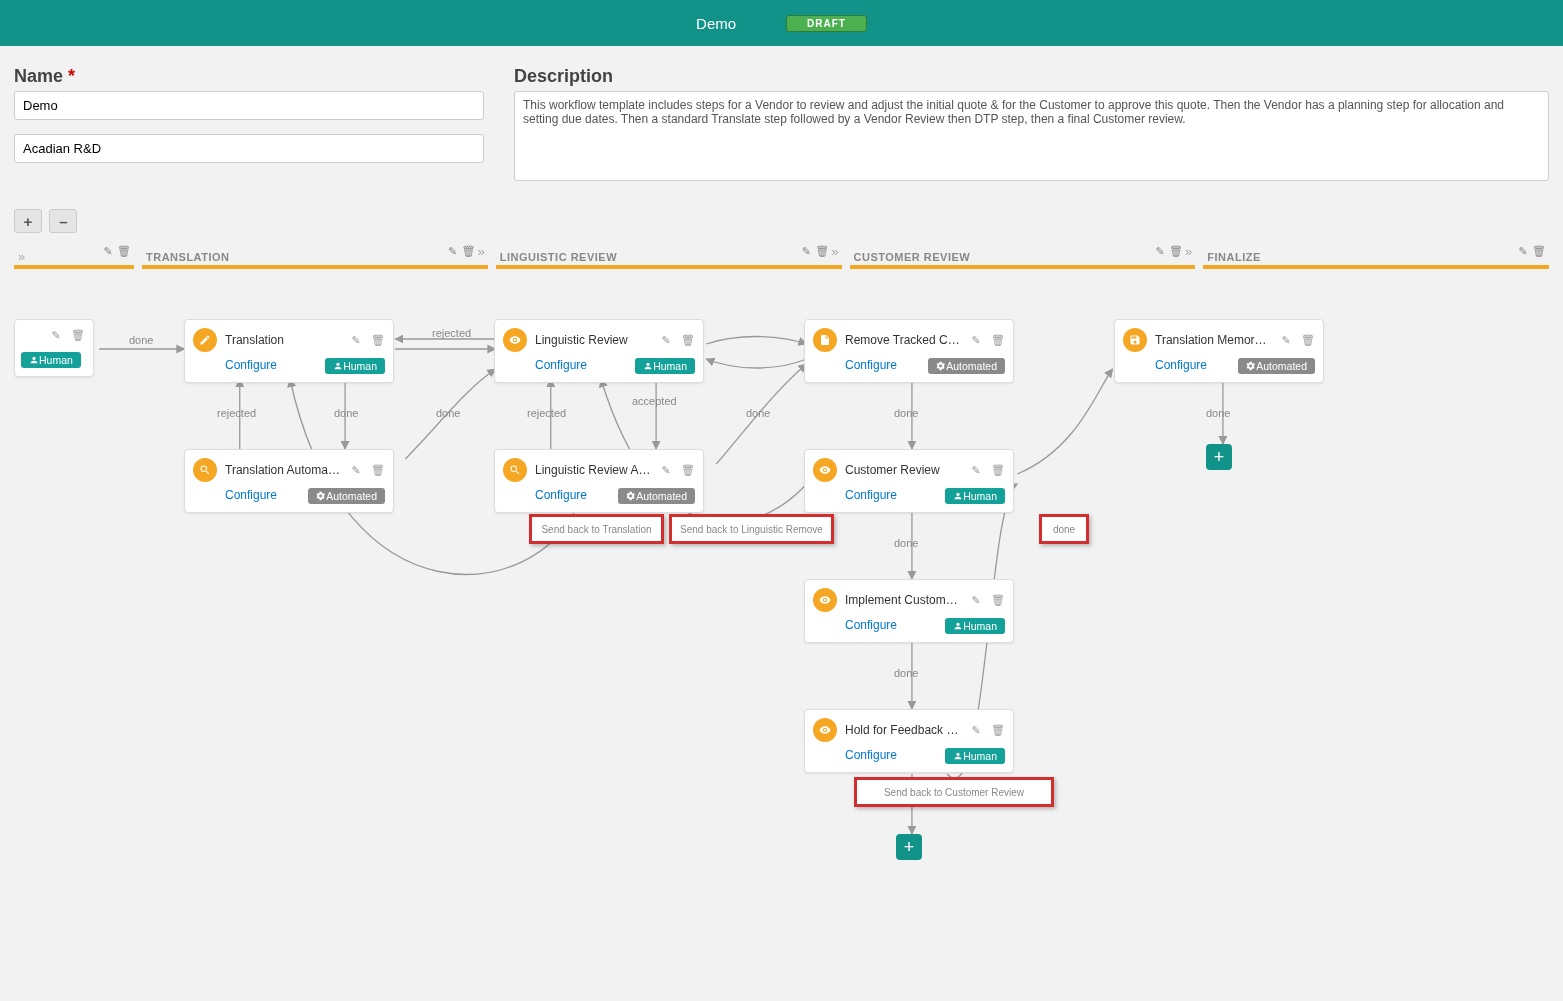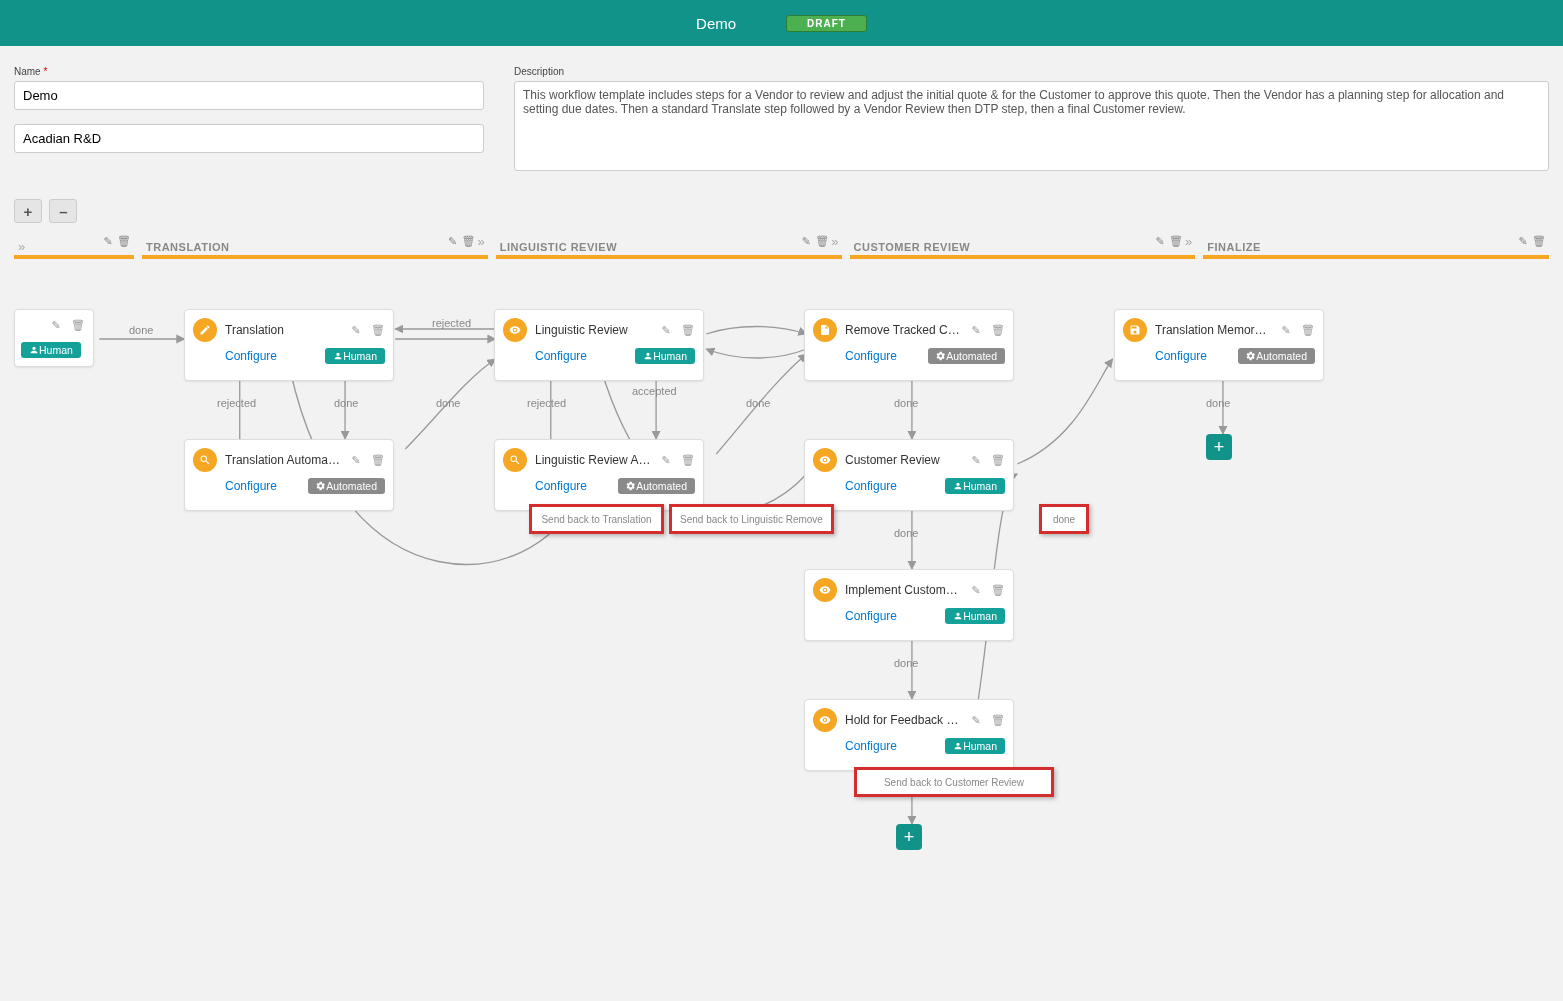--- a/index.html
+++ b/index.html
@@ -41,22 +41,22 @@
   }
   
   .form-area {
     display:flex;
     gap:30px;
     padding:20px 14px 10px 14px;
   }
   .form-col { flex:1; }
   .form-col.left { flex:0 0 470px; }
   label.fld {
-    font-size:10px;
-    font-weight:400;
+    font-size:18px;
+    font-weight:700;
     color:#444;
     display:block;
     margin-bottom:4px;
   }
   label.fld .req { color:#d40000; }
   input.text, select.text, textarea.text {
     width:100%;
     border:1px solid var(--border);
     border-radius:3px;
     padding:6px 8px;
@@ -162,22 +162,21 @@
     white-space:nowrap;
     overflow:hidden;
     text-overflow:ellipsis;
     color:#333;
     font-size:12px;
   }
   .node .row1 .mini-icon { color:#999; }
   .node .row2 {
     display:flex;
     justify-content:space-between;
-    align-items:center;
-    padding:2px 8px 16px 40px;
+    padding:2px 8px 8px 40px;
   }
   .node .cfg {
     color:var(--link-blue);
     font-size:12px;
     cursor:pointer;
   }
   .badge {
     display:inline-flex;
     align-items:center;
     color:#fff;

